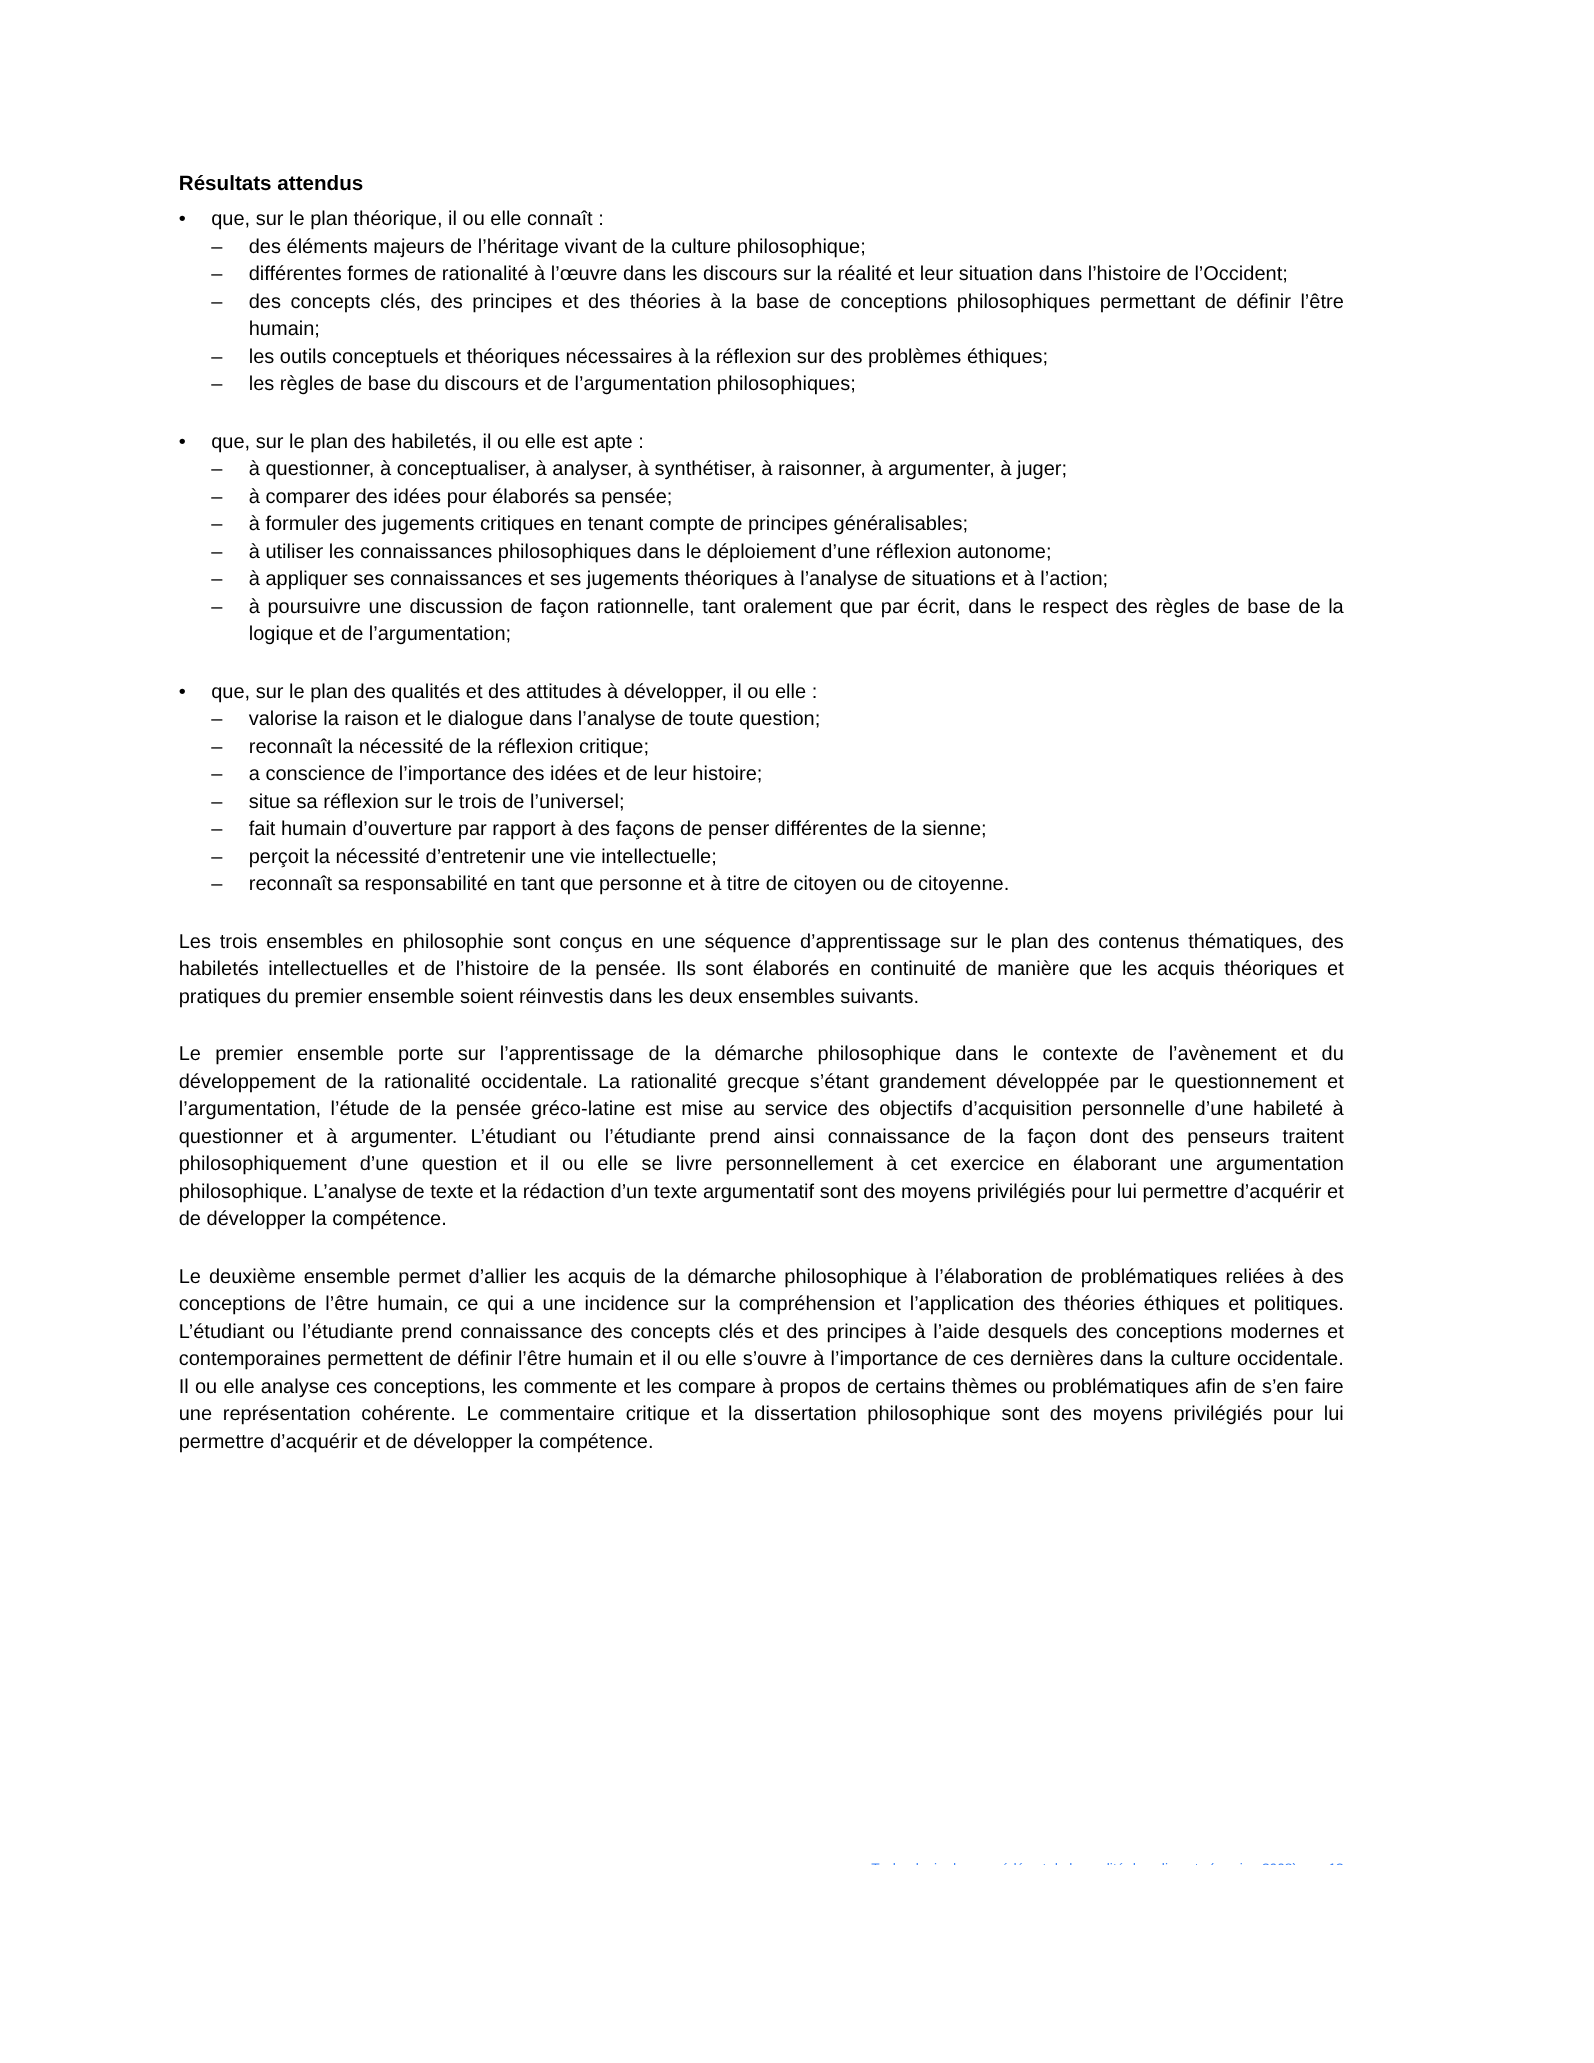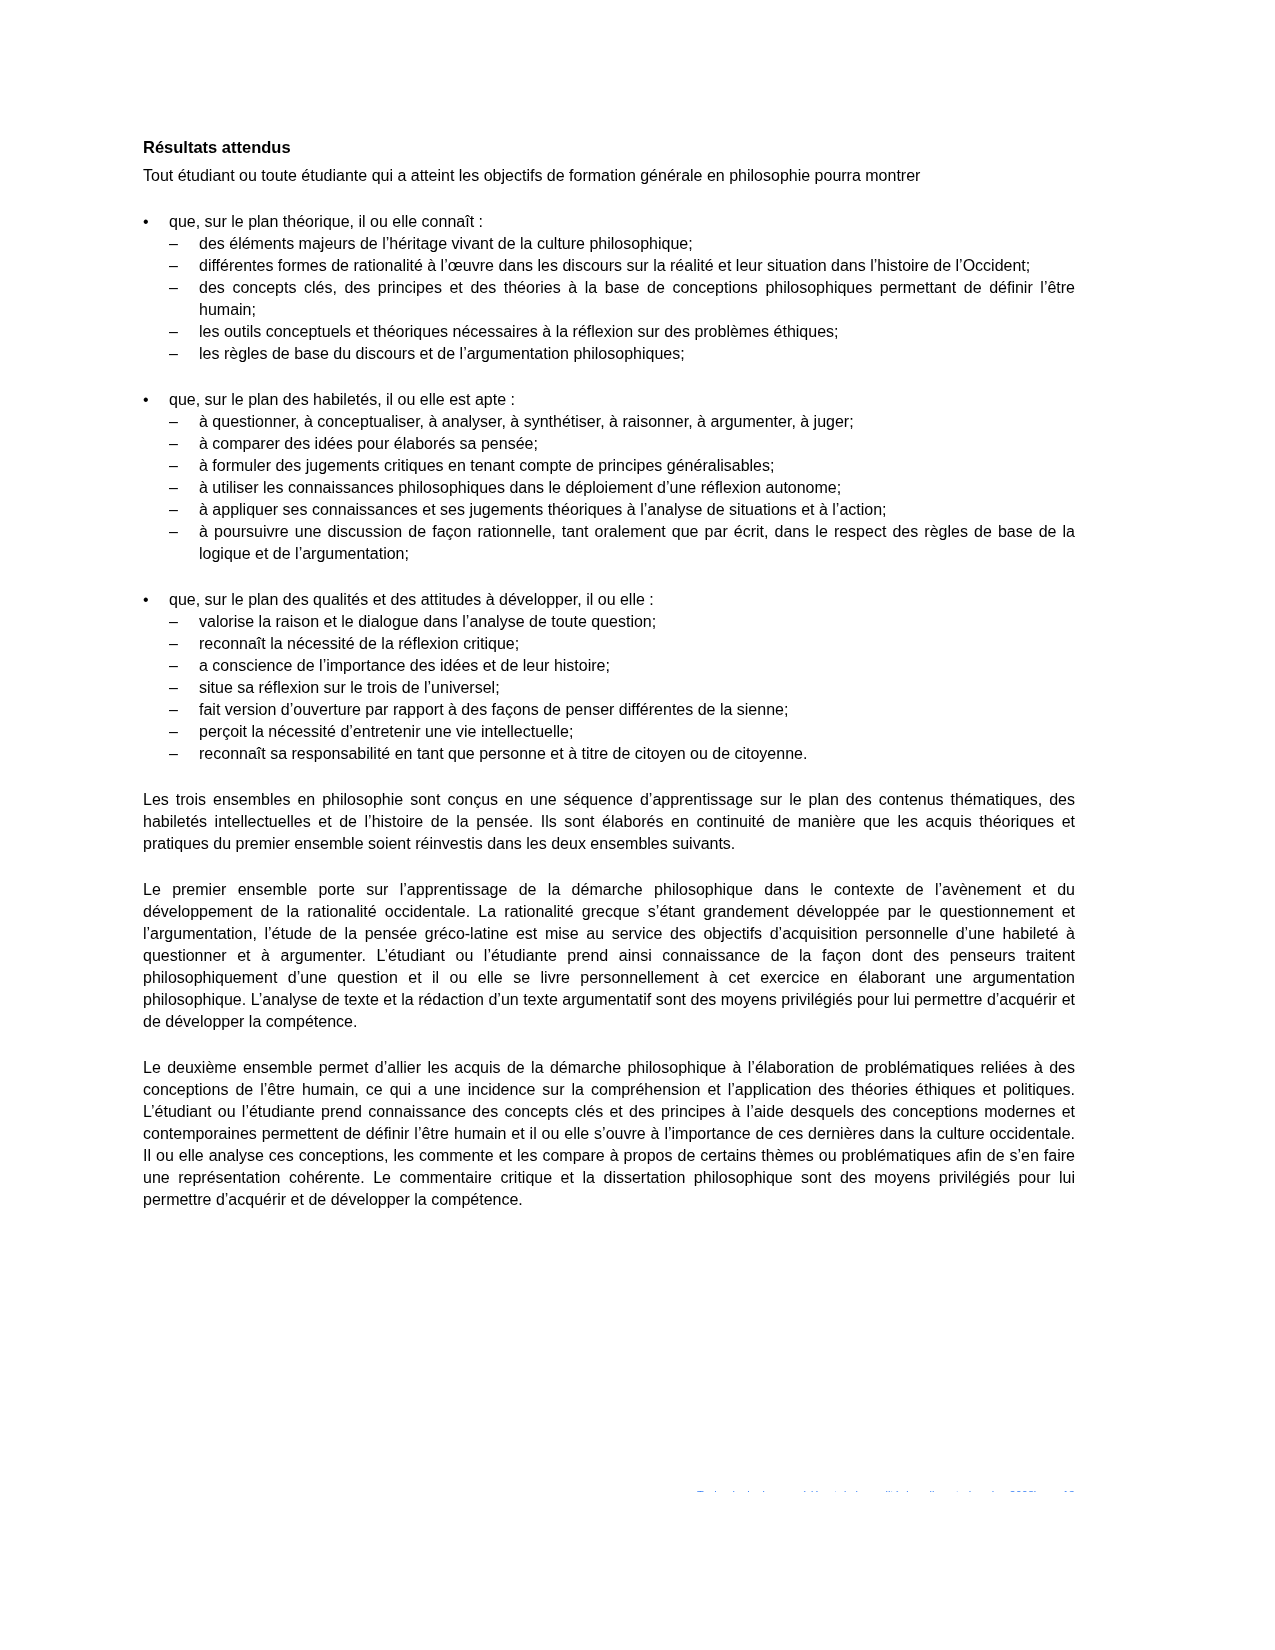--- a/index.html
+++ b/index.html
@@ -80,21 +80,20 @@
     margin-left: 22px;
   }
 </style>
 </head>
 <body>
 
 <div class="page">
   <div class="content">
 
     <h2 class="heading">Résultats attendus</h2>
-    <p class="para">Tout étudiant ou toute étudiante qui a atteint les objectifs de formation générale en philosophie pourra montrer</p>
 
     <div class="group">
       <div class="lead-row">
         <span class="b">•</span>
         <span class="lead-text">que, sur le plan théorique, il ou elle connaît :</span>
       </div>
       <div class="items">
 
           <div class="item-row">
             <span class="d">–</span>
@@ -184,21 +183,21 @@
             <span class="item-text">a conscience de l’importance des idées et de leur histoire;</span>
           </div>
 
           <div class="item-row">
             <span class="d">–</span>
             <span class="item-text">situe sa réflexion sur le trois de l’universel;</span>
           </div>
 
           <div class="item-row">
             <span class="d">–</span>
-            <span class="item-text">fait version d’ouverture par rapport à des façons de penser différentes de la sienne;</span>
+            <span class="item-text">fait humain d’ouverture par rapport à des façons de penser différentes de la sienne;</span>
           </div>
 
           <div class="item-row">
             <span class="d">–</span>
             <span class="item-text">perçoit la nécessité d’entretenir une vie intellectuelle;</span>
           </div>
 
           <div class="item-row">
             <span class="d">–</span>
             <span class="item-text">reconnaît sa responsabilité en tant que personne et à titre de citoyen ou de citoyenne.</span>

